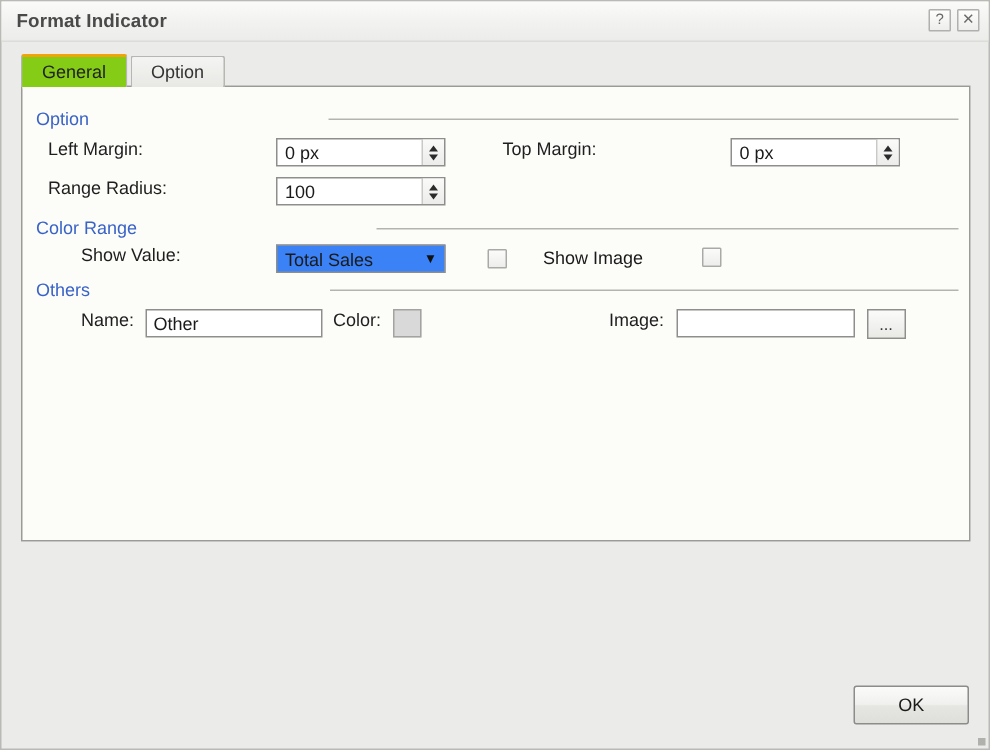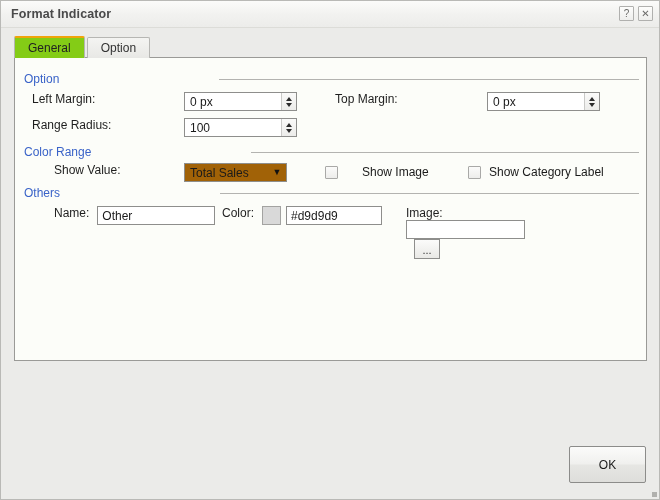--- a/index.html
+++ b/index.html
@@ -180,23 +180,23 @@
   }
   .tri-dn {
     width: 0; height: 0;
     border-left: 3.5px solid transparent;
     border-right: 3.5px solid transparent;
     border-top: 4px solid #2b2b2b;
   }
 
   
   .combo {
-    width: 103px; height: 19px;
+    width: 113px; height: 19px;
     border: 1px solid #8e8e8c;
-    background: #a16207;
+    background: #3b82f6;
     display: flex;
     align-items: center;
     font-size: 12px;
     cursor: pointer;
   }
   .combo .val {
     flex: 1;
     padding-left: 5px;
     white-space: nowrap;
     overflow: hidden;
@@ -262,21 +262,21 @@
   }
 
   
   .footer {
     position: absolute;
     right: 13px; bottom: 16px;
     display: flex;
     gap: 10px;
   }
   .btn {
-    width: 77px; height: 37px;
+    width: 77px; height: 26px;
     border: 1px solid #8c8c8a;
     background: linear-gradient(to bottom,#fbfbfa 0%,#f0f0ee 48%,#e6e6e3 52%,#dededb 100%);
     font-size: 12px;
     color: #1a1a1a;
     display: flex;
     align-items: center;
     justify-content: center;
     cursor: pointer;
     border-radius: 2px;
   }
@@ -360,41 +360,39 @@
       </div>
     </div>
 
     <div class="cbx-wrap row" style="top:107px; left:310px;gap:16px;">
       <span class="cbx"></span>
       <span class="cbx-label">Show Image</span>
     </div>
 
     <div class="cbx-wrap row" style="top:107px; left:453px;">
       <span class="cbx"></span>
-      <span class="cbx-label">Show Category Label</span>
     </div>
 
     <div class="section" style="top:128px;">
       <div class="section-label">Others</div>
       <div class="spacer"></div>
       <div class="section-rule"></div>
     </div>
 
     <div class="row" style="top:148px; left:39px;">
       <div class="fld-label" style="margin-right:8px;">Name:</div>
       <div class="tinput" style="width:118px;">Other</div>
     </div>
 
     <div class="row" style="top:148px; left:207px;">
       <div class="fld-label" style="margin-right:8px;">Color:</div>
       <div class="swatch" style="background: rgb(217, 217, 217);"></div>
-      <div class="tinput" style="width:96px; margin-left:5px;">#d9d9d9</div>
-    </div>
-
-    <div class="row" style="top:148px; left:391px;flex-direction:column;">
+    </div>
+
+    <div class="row" style="top:148px; left:391px;">
       <div class="fld-label" style="margin-right:8px;">Image:</div>
       <div class="tinput" style="width:119px;"></div>
       <div class="ellipsis-btn" style="margin-left:8px;">...</div>
     </div>
 
   </div>
 
   <div class="footer">
     <div class="btn">OK</div>
   </div>

